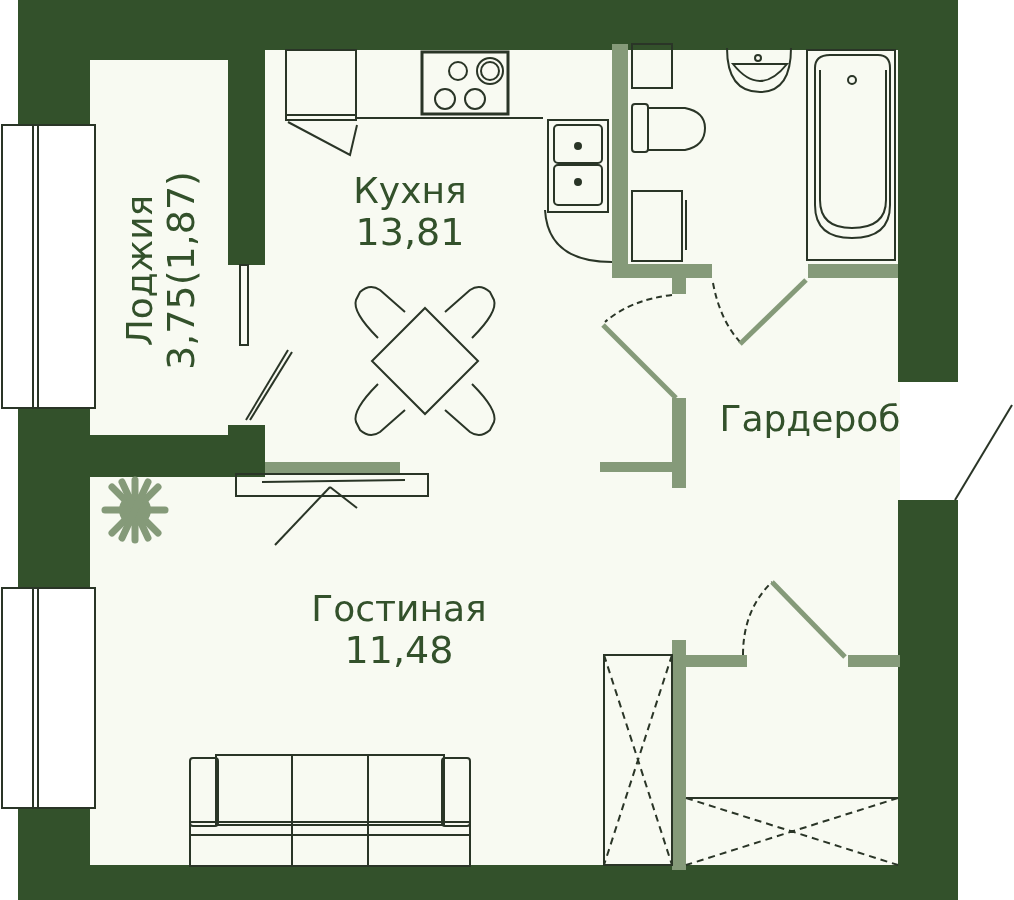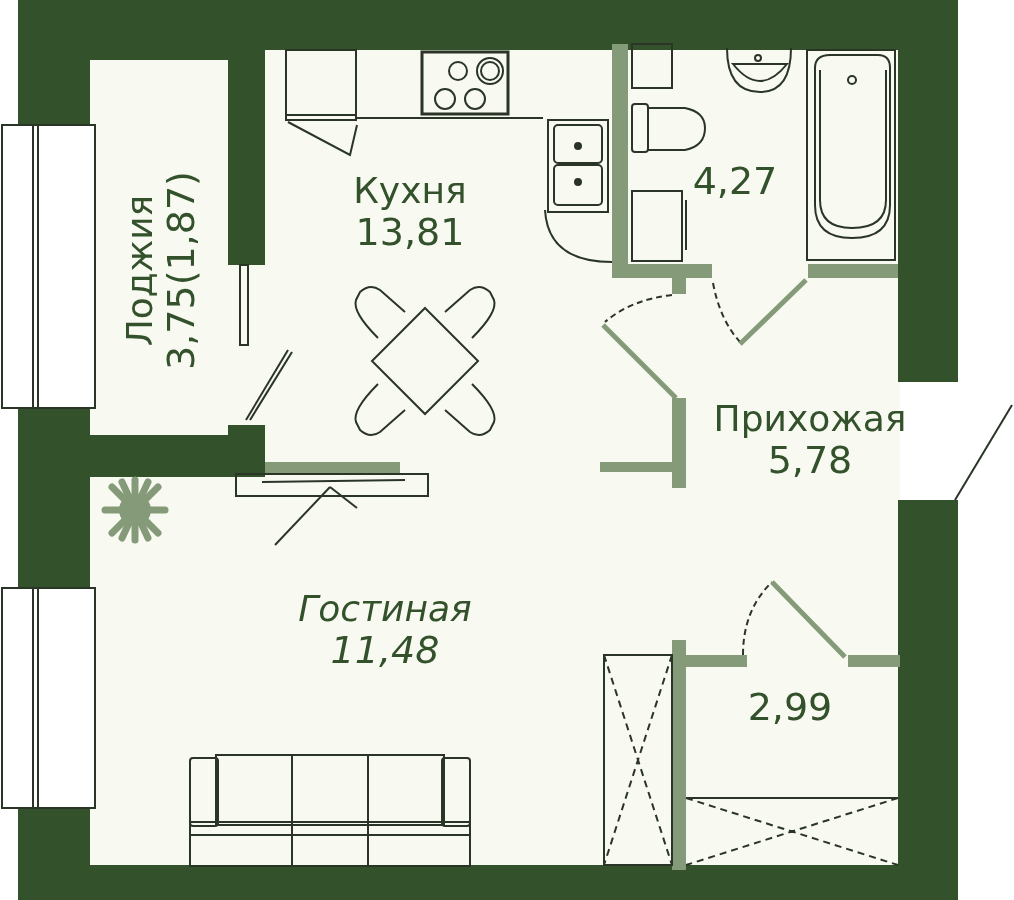--- a/index.html
+++ b/index.html
@@ -180,25 +180,22 @@
 
 <div class="label rot" style="left:42px; top:228px; width:240px;">
   <span class="name">Лоджия</span>
   <span class="area">3,75(1,87)</span>
 </div>
 <div class="label" style="left:320px; top:170px; width:180px;">
   <span class="name">Кухня</span>
   <span class="area">13,81</span>
 </div>
 <div class="label" style="left:680px; top:160px; width:110px;">
-  <span class="area">4,27</span>
 </div>
 <div class="label" style="left:685px; top:398px; width:250px;">
-  <span class="name">Прихожая</span>
-  <span class="area">5,78</span>
-</div>
-<div class="label" style="left:270px; top:588px; width:230px;font-style:italic;">
+  <span class="name">Гардероб</span>
+</div>
+<div class="label" style="left:284px; top:588px; width:230px;">
   <span class="name">Гостиная</span>
   <span class="area">11,48</span>
 </div>
 <div class="label" style="left:680px; top:686px; width:220px;">
-  <span class="area">2,99</span>
 </div>
 
 </body></html>

